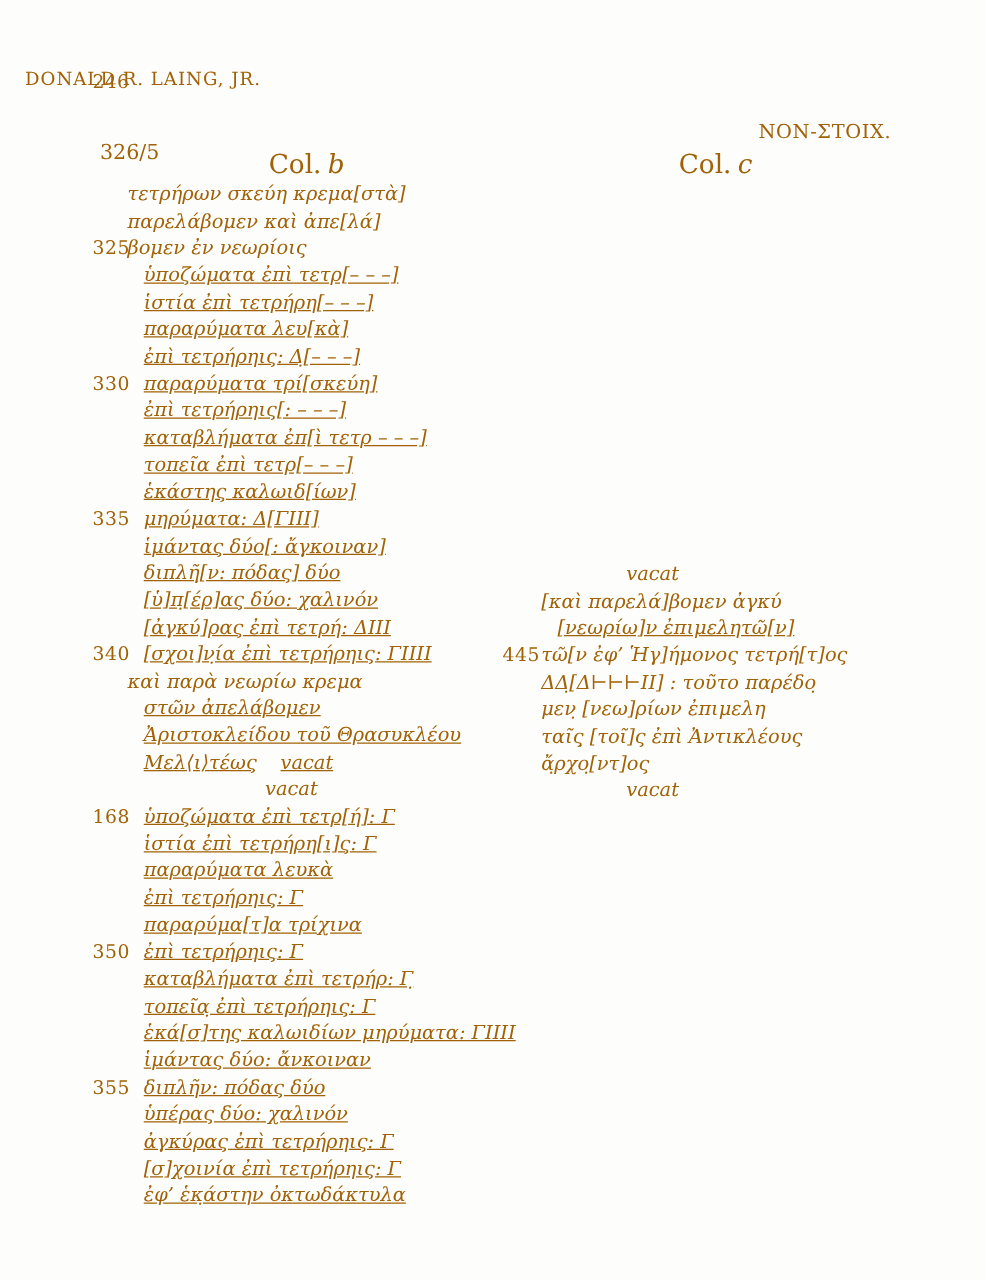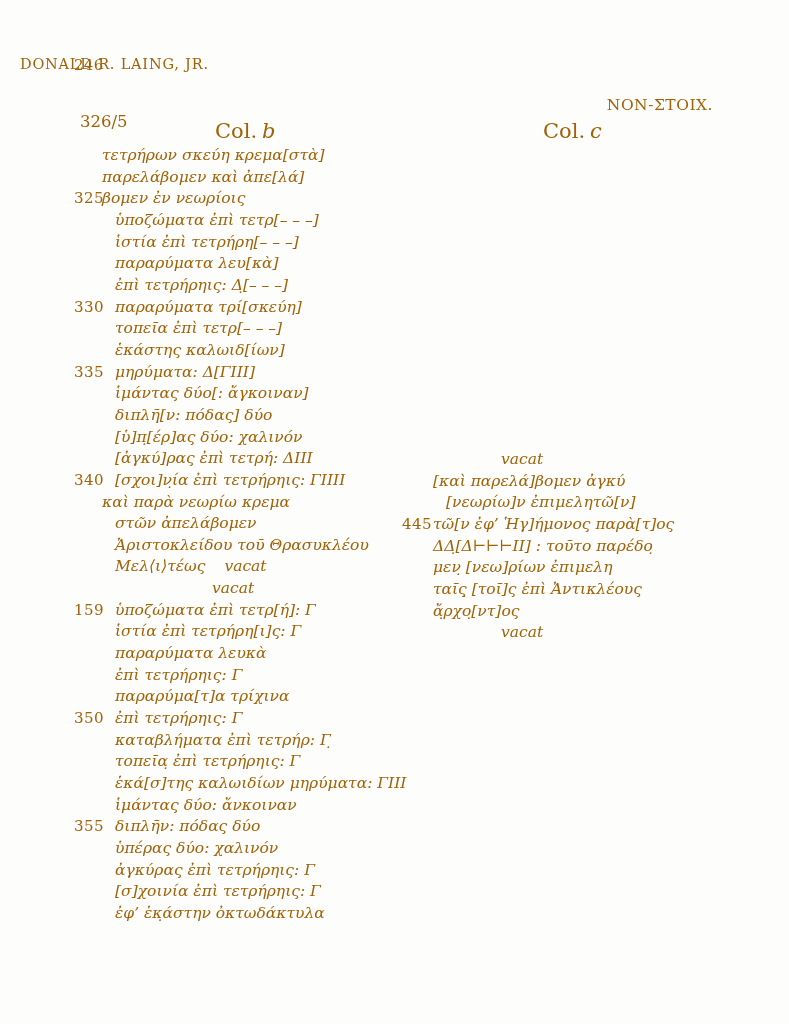--- a/index.html
+++ b/index.html
@@ -46,21 +46,21 @@
   }
   .line .lnum {
     position:absolute;
     font-style:normal;
     font-size:15px;
     letter-spacing:0.5px;
   }
   .col-b .lnum { left:-28px; }
   .col-c .lnum { left:-31px; }
 
-  .line.indent { padding-left:13px; }
+  .line.indent { padding-left:13px;text-decoration:underline; }
   .line.vacat-line { padding-left:110px; }
   .col-c .line.vacat-line { padding-left:68px; }
   .tail { margin-left:19px; }
 </style>
 </head>
 <body>
 
 <div class="page">
 
   <span class="running-page-number">246</span>
@@ -106,21 +106,27 @@
       </div>
 
       <div class="line indent">
         <span class="txt">ἐπὶ τετρήρηις: Δ̣[– – –]</span>
       </div>
 
       <div class="line indent">
         <span class="lnum optional">330</span><span class="txt">παραρύματα τρί[σκεύη]</span>
       </div>
 
-
+      <div class="line indent">
+        <span class="txt">ἐπὶ τετρήρηις[: – – –]</span>
+      </div>
+
+      <div class="line indent">
+        <span class="txt">καταβλήματα ἐπ[ὶ τετρ – – –]</span>
+      </div>
 
       <div class="line indent">
         <span class="txt">τοπεῖα ἐπὶ τετρ[– – –]</span>
       </div>
 
       <div class="line indent">
         <span class="txt">ἑκάστης καλωιδ[ίων]</span>
       </div>
 
       <div class="line indent">
@@ -161,21 +167,21 @@
 
       <div class="line indent">
         <span class="txt">Μελ⟨ι⟩τέως</span><span class="tail optional">vacat</span>
       </div>
 
       <div class="line vacat-line">
         <span class="txt">vacat</span>
       </div>
 
       <div class="line indent">
-        <span class="lnum optional">159</span><span class="txt">ὑποζώματα ἐπὶ τετρ[ή]: Γ</span>
+        <span class="lnum optional">168</span><span class="txt">ὑποζώματα ἐπὶ τετρ[ή]: Γ</span>
       </div>
 
       <div class="line indent">
         <span class="txt">ἱστία ἐπὶ τετρήρη[ι]ς: Γ</span>
       </div>
 
       <div class="line indent">
         <span class="txt">παραρύματα λευκὰ</span>
       </div>
 
@@ -193,21 +199,21 @@
 
       <div class="line indent">
         <span class="txt">καταβλήματα ἐπὶ τετρήρ: Γ̣</span>
       </div>
 
       <div class="line indent">
         <span class="txt">τοπεῖα̣ ἐπὶ τετρήρηις: Γ</span>
       </div>
 
       <div class="line indent">
-        <span class="txt">ἑκά[σ]της καλωιδίων μηρύματα: ΓΙΙΙ</span>
+        <span class="txt">ἑκά[σ]της καλωιδίων μηρύματα: ΓΙΙΙΙ</span>
       </div>
 
       <div class="line indent">
         <span class="txt">ἱμάντας δύο: ἄνκοιναν</span>
       </div>
 
       <div class="line indent">
         <span class="lnum optional">355</span><span class="txt">διπλῆν: πόδας δύο</span>
       </div>
 
@@ -236,21 +242,21 @@
 
       <div class="line">
         <span class="txt">[καὶ παρελά]βομεν ἀγκύ</span>
       </div>
 
       <div class="line indent">
         <span class="txt">[νεωρίω]ν ἐπιμελητῶ[ν]</span>
       </div>
 
       <div class="line">
-        <span class="lnum optional">445</span><span class="txt">τῶ[ν ἐφ’ Ἡγ]ήμονος παρὰ[τ]ος</span>
+        <span class="lnum optional">445</span><span class="txt">τῶ[ν ἐφ’ Ἡγ]ήμονος τετρή[τ]ος</span>
       </div>
 
       <div class="line">
         <span class="txt">ΔΔ̣[Δ⊢⊢⊢ΙΙ] : τοῦτο παρέδο̣</span>
       </div>
 
       <div class="line">
         <span class="txt">μεν̣ [νεω]ρίων ἐπιμελη</span>
       </div>
 

